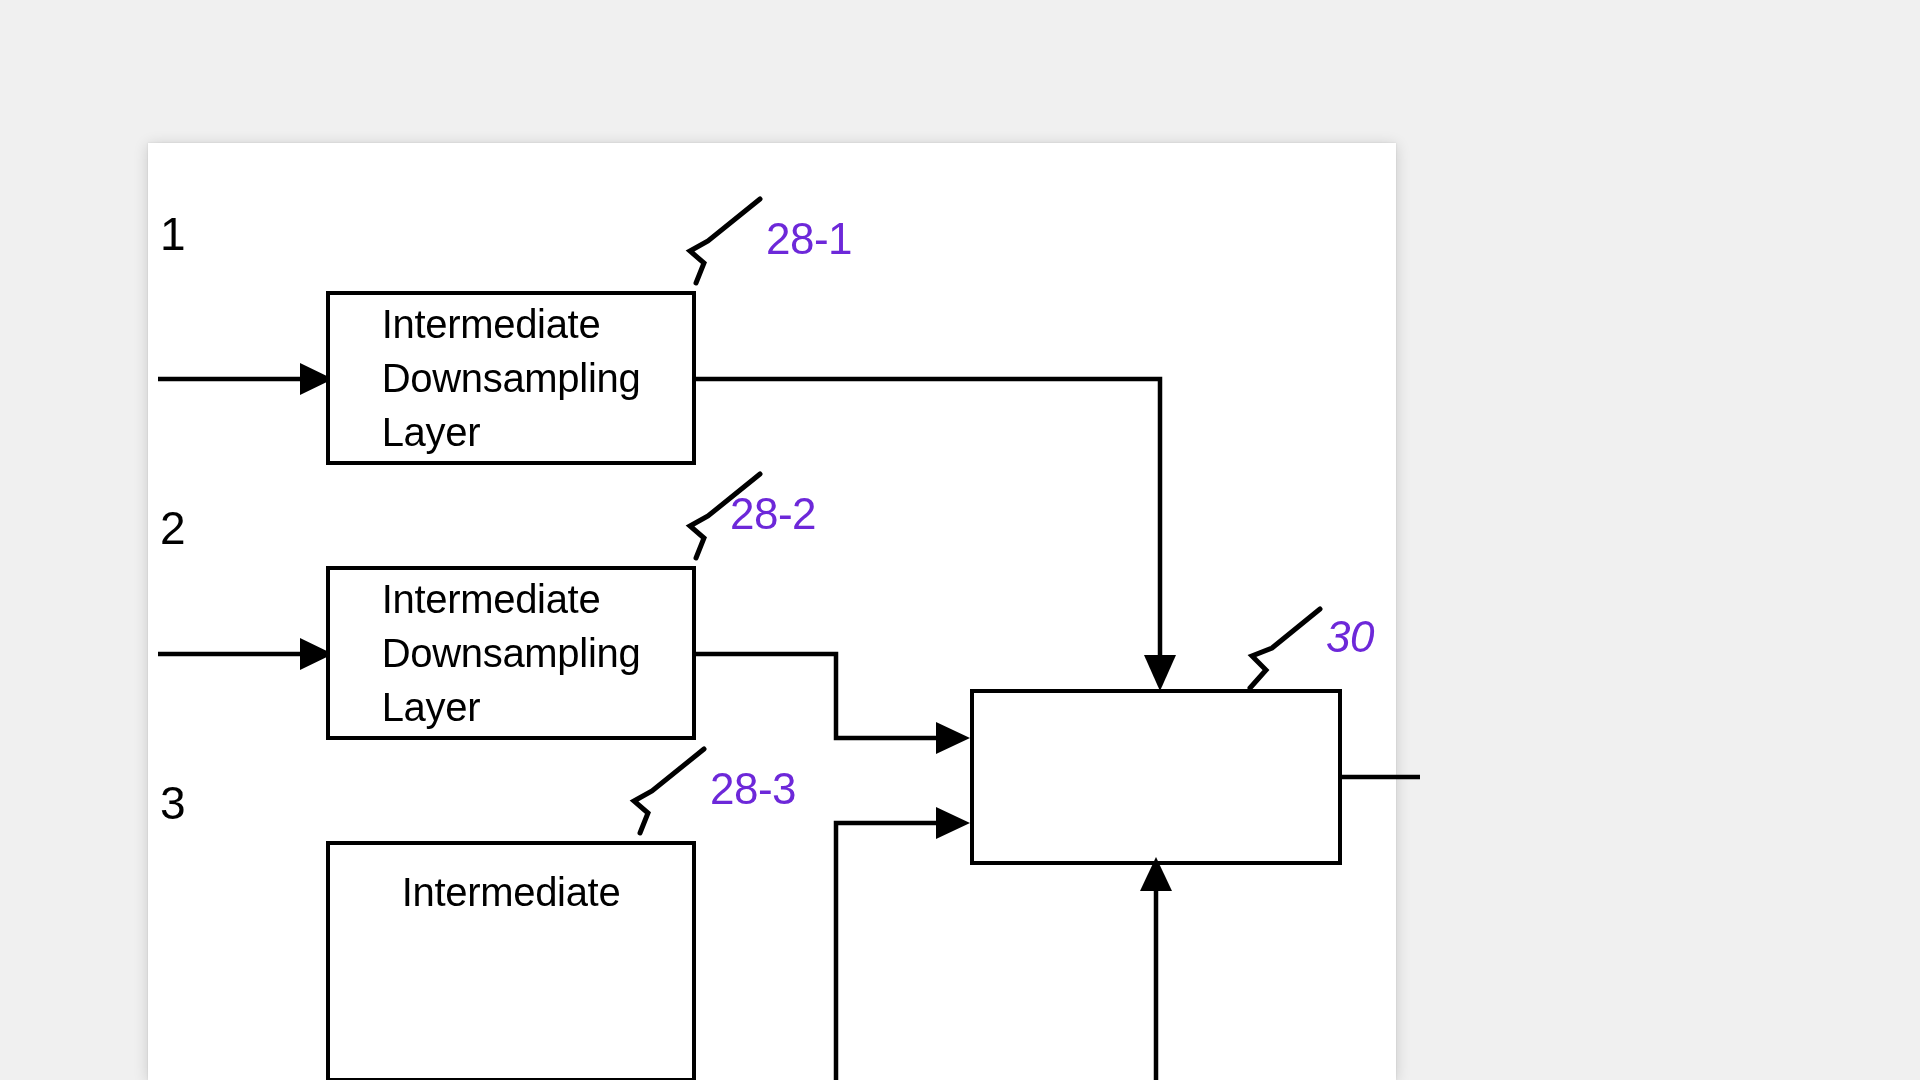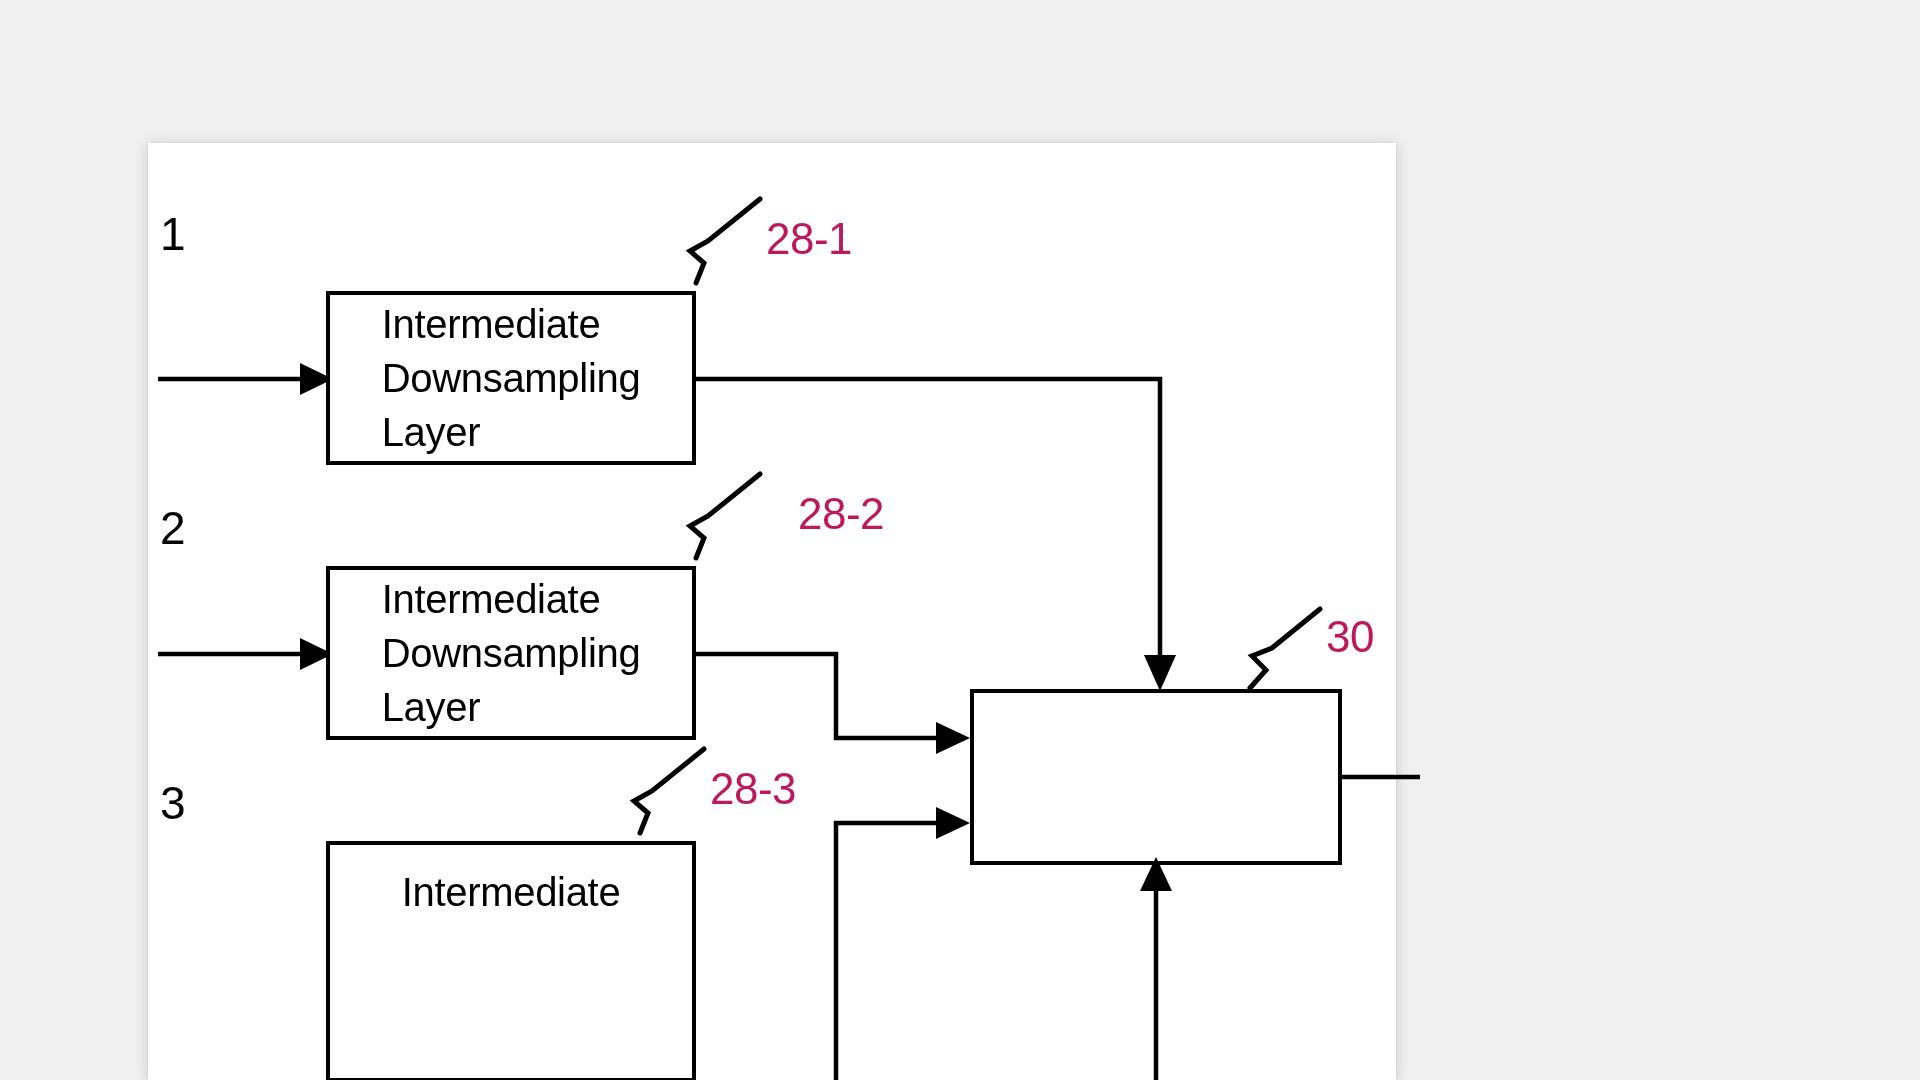--- a/index.html
+++ b/index.html
@@ -79,21 +79,21 @@
     font-family: "Liberation Sans", sans-serif;
     font-size: 40px;
     line-height: 54px;
     letter-spacing: -0.3px;
     white-space: pre-line;
     pointer-events: none;
   }
 
   .ref-numeral {
     position: absolute;
-    color: #be185d;
+    color: #6d28d9;
     font-family: "Liberation Sans", sans-serif;
     font-size: 44px;
     line-height: 44px;
     letter-spacing: -0.5px;
     white-space: nowrap;
   }
 
   .index-numeral {
     position: absolute;
     color: #000000;
@@ -156,23 +156,23 @@
         <path class="arrow-head" d="M 992 748 L 1008 714 L 1024 748 Z"></path>
       </g>
 
     </svg>
 
     <div class="index-numeral" style="left:12px; top:68px;">1</div>
     <div class="index-numeral" style="left:12px; top:362px;">2</div>
     <div class="index-numeral" style="left:12px; top:637px;">3</div>
 
     <div class="ref-numeral" style="left:618px; top:74px;">28-1</div>
-    <div class="ref-numeral" style="left:650px; top:349px;text-align:right;">28-2</div>
+    <div class="ref-numeral" style="left:582px; top:349px;text-align:right;">28-2</div>
     <div class="ref-numeral" style="left:562px; top:624px;">28-3</div>
-    <div class="ref-numeral" style="left:1178px; top:472px;">30</div>
+    <div class="ref-numeral" style="left:1178px; top:472px;font-style:italic;">30</div>
 
     <div class="box-label" style="left:180px; top:150px; width:366px; height:170px;">Intermediate
 Downsampling
 Layer</div>
 
     <div class="box-label" style="left:180px; top:425px; width:366px; height:170px;">Intermediate
 Downsampling
 Layer</div>
 
     <div class="box-label" style="left:180px; top:700px; width:366px; height:110px; align-items:flex-start; padding-top:22px; box-sizing:border-box;">Intermediate</div>

